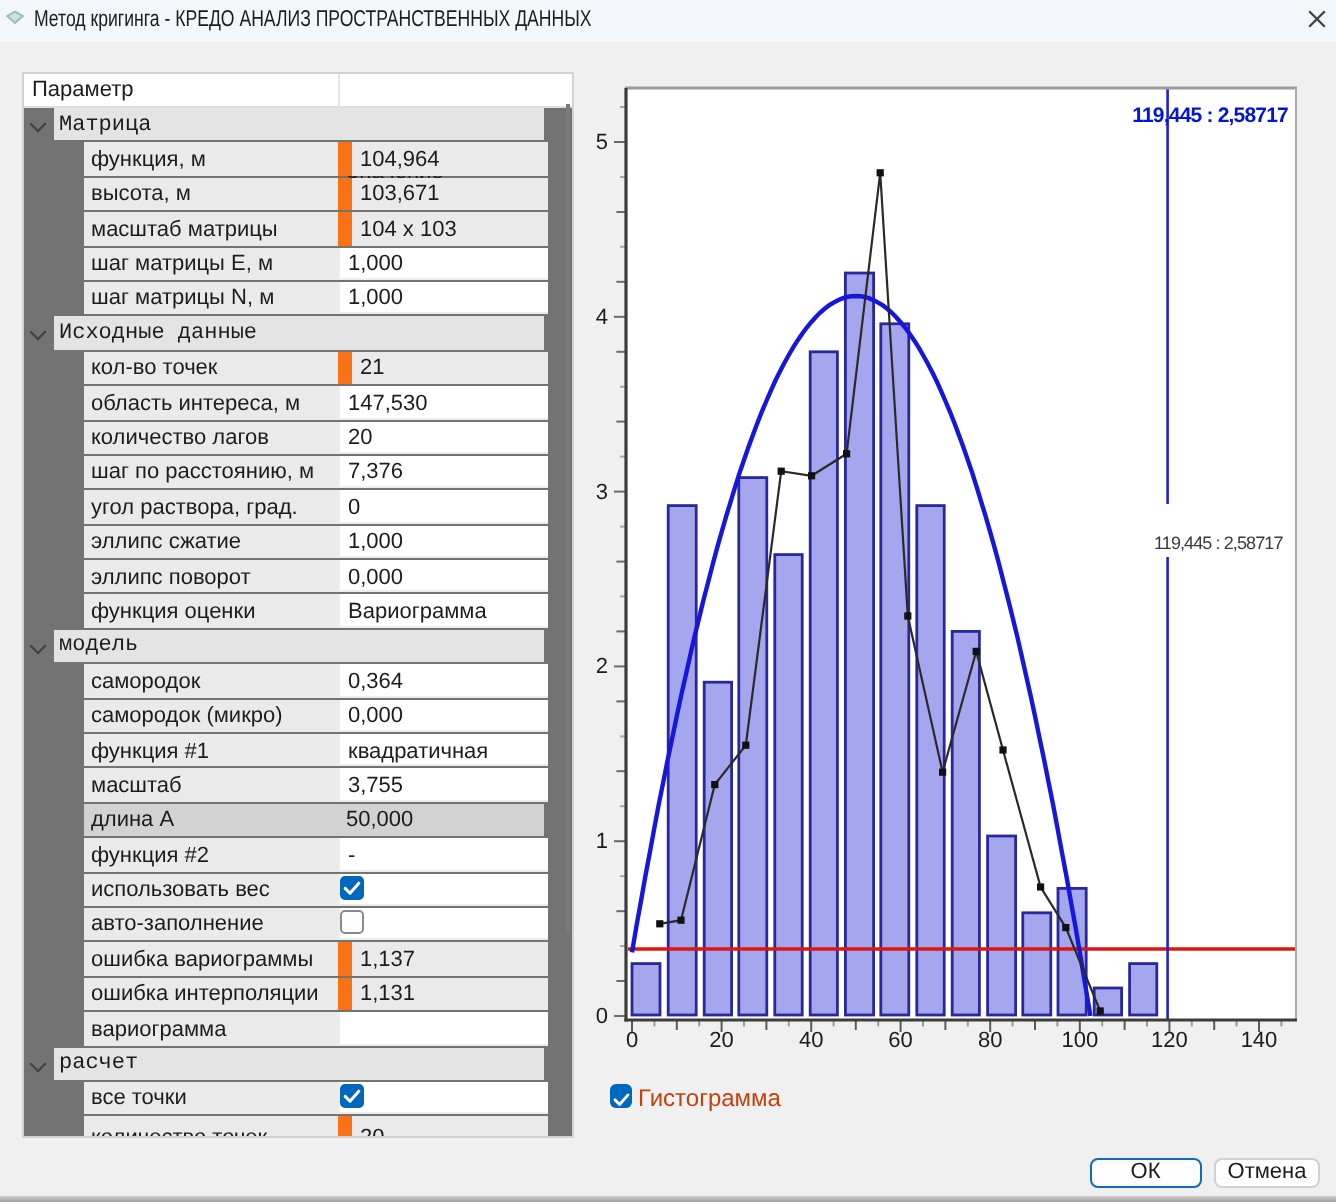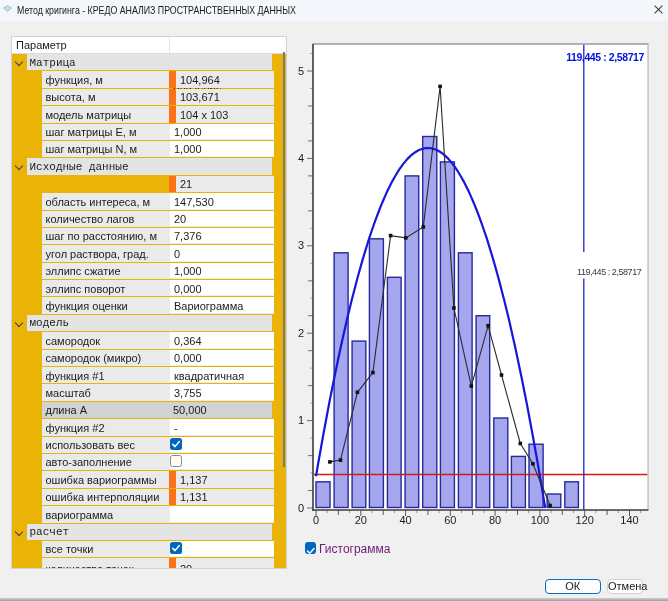--- a/index.html
+++ b/index.html
@@ -1,21 +1,21 @@
 <!DOCTYPE html>
 <html><head><meta charset="utf-8">
 <style>
 * { margin:0; padding:0; box-sizing:border-box; }
 html,body { width:668px; height:601px; font-family:"Liberation Sans", sans-serif; }
 #win { position:relative; width:668px; height:601px; background:#f0f0f0; overflow:hidden; }
 #titlebar { position:absolute; left:0; top:0; width:668px; height:21px; background:#f3f7fb;padding-left:32px; }
 #title { position:absolute; left:17px; top:3.5px; font-size:11.5px; transform:scaleX(0.765); transform-origin:0 0; color:#1b1b1b; white-space:nowrap; }
 #ticon { position:absolute; left:2.5px; top:5px; }
 #closex { position:absolute; left:654px; top:5px; width:9px; height:9px; }
-#tablewrap { position:absolute; left:11px; top:36px; width:276px; height:533px; background:#eab308;
+#tablewrap { position:absolute; left:11px; top:36px; width:276px; height:533px; background:#737373;
   border:1px solid #d2d2d2; overflow:hidden; }
 #thead { position:relative; height:17px; border-bottom:1px solid #dcdcdc; background:#fff; }
 #thead .h1 { position:absolute; left:4px; top:2px; font-size:11px; color:#1c1c1c; }
 #thead .h2 { position:absolute; left:161px; top:2px; font-size:11px; color:#1c1c1c;margin-top:41px; }
 #thead .hd { position:absolute; left:157px; top:0; width:1px; height:17px; background:#e4e4e4; }
 .row { position:relative; height:17.4px; }
 .chev { position:absolute; left:4px; top:5px; width:7px; height:7px; }
 .chev::before { content:""; position:absolute; left:0; top:0; width:5px; height:5px;
   border-right:1.4px solid #3f3f3f; border-bottom:1.4px solid #3f3f3f; transform:rotate(45deg); }
 .gcell { position:absolute; left:15px; right:14px; top:0; bottom:1px; background:#e4e4e4; }
@@ -28,25 +28,25 @@
 .vw { background:#ffffff; border-bottom:1px solid #ededed; border-left:1px solid #ececec; }
 .last { padding-top:4.5px !important; }
 .sel { position:absolute; left:29.5px; right:14px; top:0; bottom:1px; background:#d2d2d2;text-decoration:underline; }
 .sel .pname { position:absolute; left:4px; top:2.5px; font-size:11px; color:#1c1c1c; }
 .sel .vtext { position:absolute; left:131.5px; top:2.5px; font-size:11px; color:#1c1c1c; }
 .cb { position:absolute; left:-0.5px; top:1.5px; width:12px; height:12px; border-radius:2.5px; }
 .cb.on { background:#0067c0; }
 .cb.off { background:#fdfdfd; border:1px solid #8a8a8a; }
 #sbar { position:absolute; right:1.5px; top:15px; width:2px; height:415px; background:#7a7a7a; }
 #histcb { position:absolute; left:304.5px; top:542px; width:11.5px; height:11.5px; border-radius:3px; background:#0067c0; }
-#histlbl { position:absolute; left:319px; top:541.5px; font-size:12px; color:#701a75; }
+#histlbl { position:absolute; left:319px; top:541.5px; font-size:12px; color:#c2410c; }
 .btn { position:absolute; top:579px; height:14.5px; background:#fdfdfd; color:#1b1b1b;
   text-align:center; border-radius:4px; line-height:12.5px; font-size:11px; }
 #ok { left:545px; width:55.5px; border:1.5px solid #0f6cbd; }
-#cancel { left:607px; width:36px; border:1px solid #d1d1d1; }
+#cancel { left:607px; width:53px; border:1px solid #d1d1d1; }
 #bottomedge { position:absolute; left:0; bottom:0; width:668px; height:3px;
   background:linear-gradient(#cfcfcf,#9f9f9f); }
 </style></head>
 <body>
 <div id="win">
   <div id="titlebar">
     <svg id="ticon" width="9" height="7" viewBox="0 0 9 7">
         <path d="M0.4 3.0 L4.5 0.6 L8.6 3.0 L4.5 6.6 Z" fill="#b3cdd4" stroke="#8fb4bf" stroke-width="0.7"></path>
         <path d="M1.6 3.1 L4.5 1.6 L7.4 3.1 L4.5 5.4 Z" fill="#cfe0e4"></path>
       </svg>
@@ -69,38 +69,39 @@
       </div>
 <div class="row">
         <div class="pcell">функция, м</div>
         <div class="vcell vg">104,964</div>
       </div>
 <div class="row">
         <div class="pcell">высота, м</div>
         <div class="vcell vg">103,671</div>
       </div>
 <div class="row">
-        <div class="pcell">модель матрицы</div>
+        <div class="pcell">масштаб матрицы</div>
         <div class="vcell vg">104 x 103</div>
       </div>
 <div class="row">
         <div class="pcell">шаг матрицы E, м</div>
         <div class="vcell vw">1,000</div>
       </div>
 <div class="row">
         <div class="pcell">шаг матрицы N, м</div>
         <div class="vcell vw">1,000</div>
       </div>
 <div class="row">
         <span class="chev"></span>
         <div class="gcell">
           <div class="gname">Исходные данные</div>
         </div>
       </div>
 <div class="row">
+        <div class="pcell">кол-во точек</div>
         <div class="vcell vg">21</div>
       </div>
 <div class="row">
         <div class="pcell">область интереса, м</div>
         <div class="vcell vw">147,530</div>
       </div>
 <div class="row">
         <div class="pcell">количество лагов</div>
         <div class="vcell vw">20</div>
       </div>

